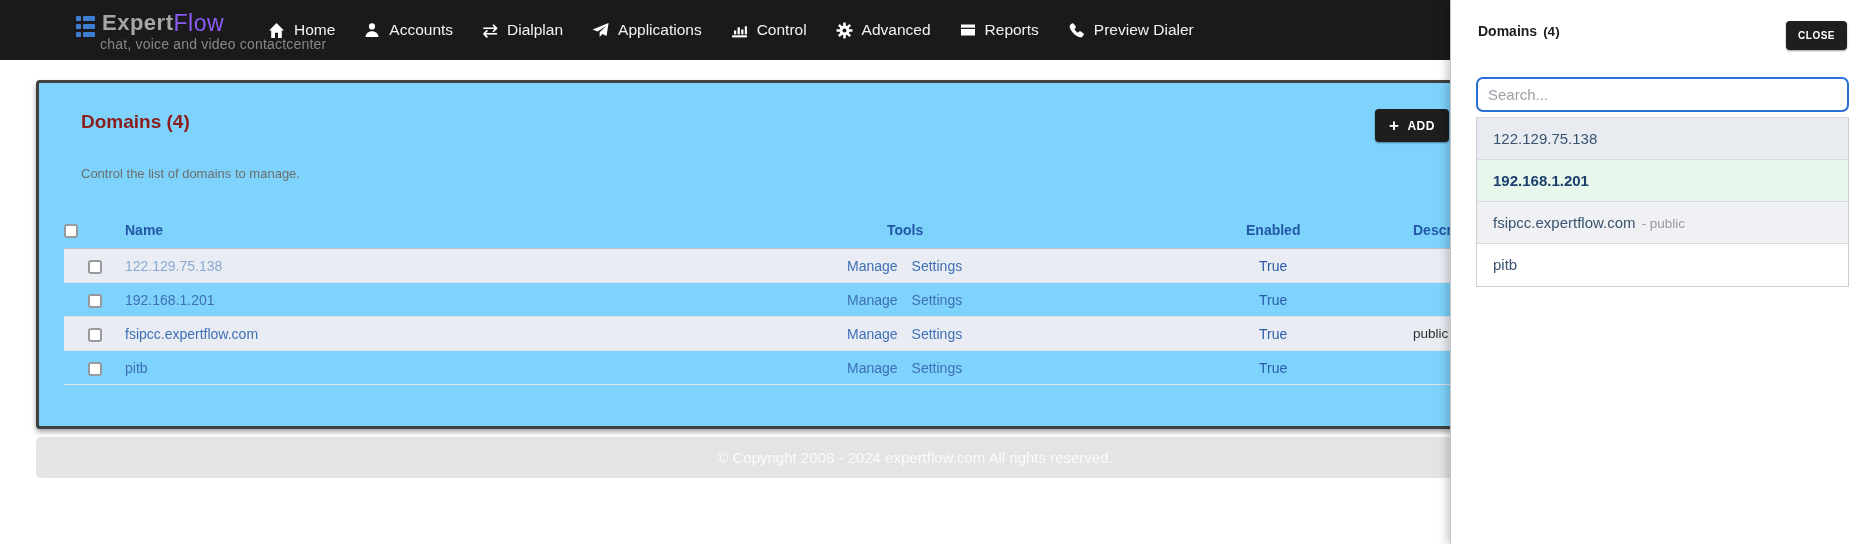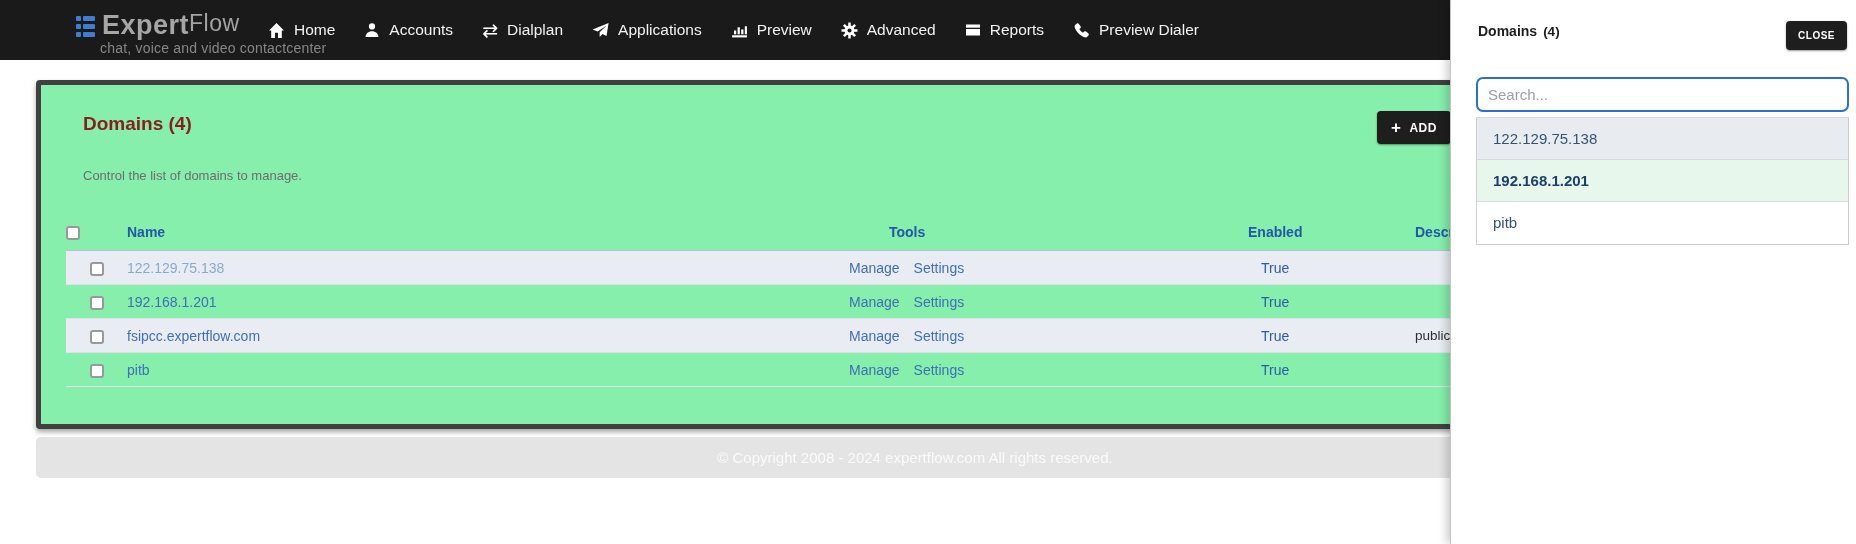--- a/index.html
+++ b/index.html
@@ -14,31 +14,31 @@
   .navbar {
     position:absolute; left:0; top:0; width:1856px; height:60px;
     background:#1a1a1a;
   }
   .logo { position:absolute; left:76px; top:10px; cursor:pointer; }
   .logo-row { display:flex; align-items:flex-start; }
   .logo-icon { display:flex; flex-direction:column; gap:3px; margin:6px 7px 0 0; }
   .logo-icon .li-row { display:flex; gap:2px; }
   .logo-icon .li-dot { width:5px; height:5px; background:#3d7ed2; border-radius:1px; }
   .logo-icon .li-bar { width:12px; height:5px; background:#3d7ed2; border-radius:1px; }
-  .logo-expert { font-size:27px; font-weight:bold; color:#a6a6a6; letter-spacing:.5px; }
-  .logo-flow { font-size:23px; color:#a3a3a3; letter-spacing:.5px; }
+  .logo-expert { font-size:22px; font-weight:bold; color:#a6a6a6; letter-spacing:.5px; }
+  .logo-flow { font-size:23px; color:#8b5cf6; letter-spacing:.5px; }
   .logo-tagline { font-size:14px; color:#878787; margin:-1px 0 0 24px; letter-spacing:.2px; }
   .nav { position:absolute; left:268px; top:0; height:60px; display:flex; align-items:center; gap:29px; }
   .nav-item { display:flex; align-items:center; gap:9px; cursor:pointer; color:#f2f2f2; font-size:15.5px; white-space:nowrap; }
   .nav-item svg { display:block; }
   .glyph-icon { font-family:"DejaVu Sans",sans-serif; font-size:19px; line-height:17px; color:#fff; }
   
   .card {
     position:absolute; left:36px; top:80px; width:1758px; height:349px;
-    background:#86efac; border:5px solid #404040; border-radius:4px;
+    background:#7dd3fc; border:3px solid #404040; border-radius:4px;
     box-shadow:0 3px 5px rgba(0,0,0,.35);
   }
   .page-title { position:absolute; left:42px; top:28px; font-size:19px; font-weight:bold; color:#8c1d1d; }
   .add-btn {
     position:absolute; left:1336px; top:26px; height:33px; padding:0 14px;
     background:#1e1e1e; border:none; border-radius:4px; color:#fff;
     font-family:inherit; font-size:12px; font-weight:bold; letter-spacing:.5px;
     display:flex; align-items:center; cursor:pointer; box-shadow:0 1px 2px rgba(0,0,0,.4);
   }
   .add-plus { font-size:17px; font-weight:bold; margin-right:8px; line-height:1; }
@@ -161,21 +161,21 @@
     <div class="nav-item">
       <span>
           <svg width="17" height="17" viewBox="0 0 16 16" fill="#fff">
             <rect x="1" y="12.5" width="14" height="2"></rect>
             <rect x="2.8" y="8" width="2.1" height="3.6"></rect>
             <rect x="6.2" y="5" width="2.1" height="6.6"></rect>
             <rect x="9.6" y="7" width="2.1" height="4.6"></rect>
             <rect x="13" y="4" width="2" height="7.6"></rect>
           </svg>
         </span>
-      <span>Preview</span>
+      <span>Control</span>
     </div>
     <div class="nav-item">
       <span>
           <svg width="17" height="17" viewBox="0 0 16 16">
             <g fill="#fff">
               <circle cx="8" cy="8" r="4.6"></circle>
               <g stroke="#fff" stroke-width="2.4">
                 <line x1="8" y1="0.5" x2="8" y2="15.5"></line>
                 <line x1="0.5" y1="8" x2="15.5" y2="8"></line>
                 <line x1="2.7" y1="2.7" x2="13.3" y2="13.3"></line>
@@ -276,17 +276,20 @@
   </div>
   <button class="close-btn">CLOSE</button>
   <input class="panel-search" type="text" placeholder="Search..." style="">
   <div class="panel-list">
     <div class="p-item stripe">
       <span>122.129.75.138</span>
     </div>
     <div class="p-item selected">
       <span>192.168.1.201</span>
     </div>
+    <div class="p-item stripe2">
+      <span>fsipcc.expertflow.com</span><span class="p-suffix">- public</span>
+    </div>
     <div class="p-item">
       <span>pitb</span>
     </div>
   </div>
 </aside>
 
 </body></html>

